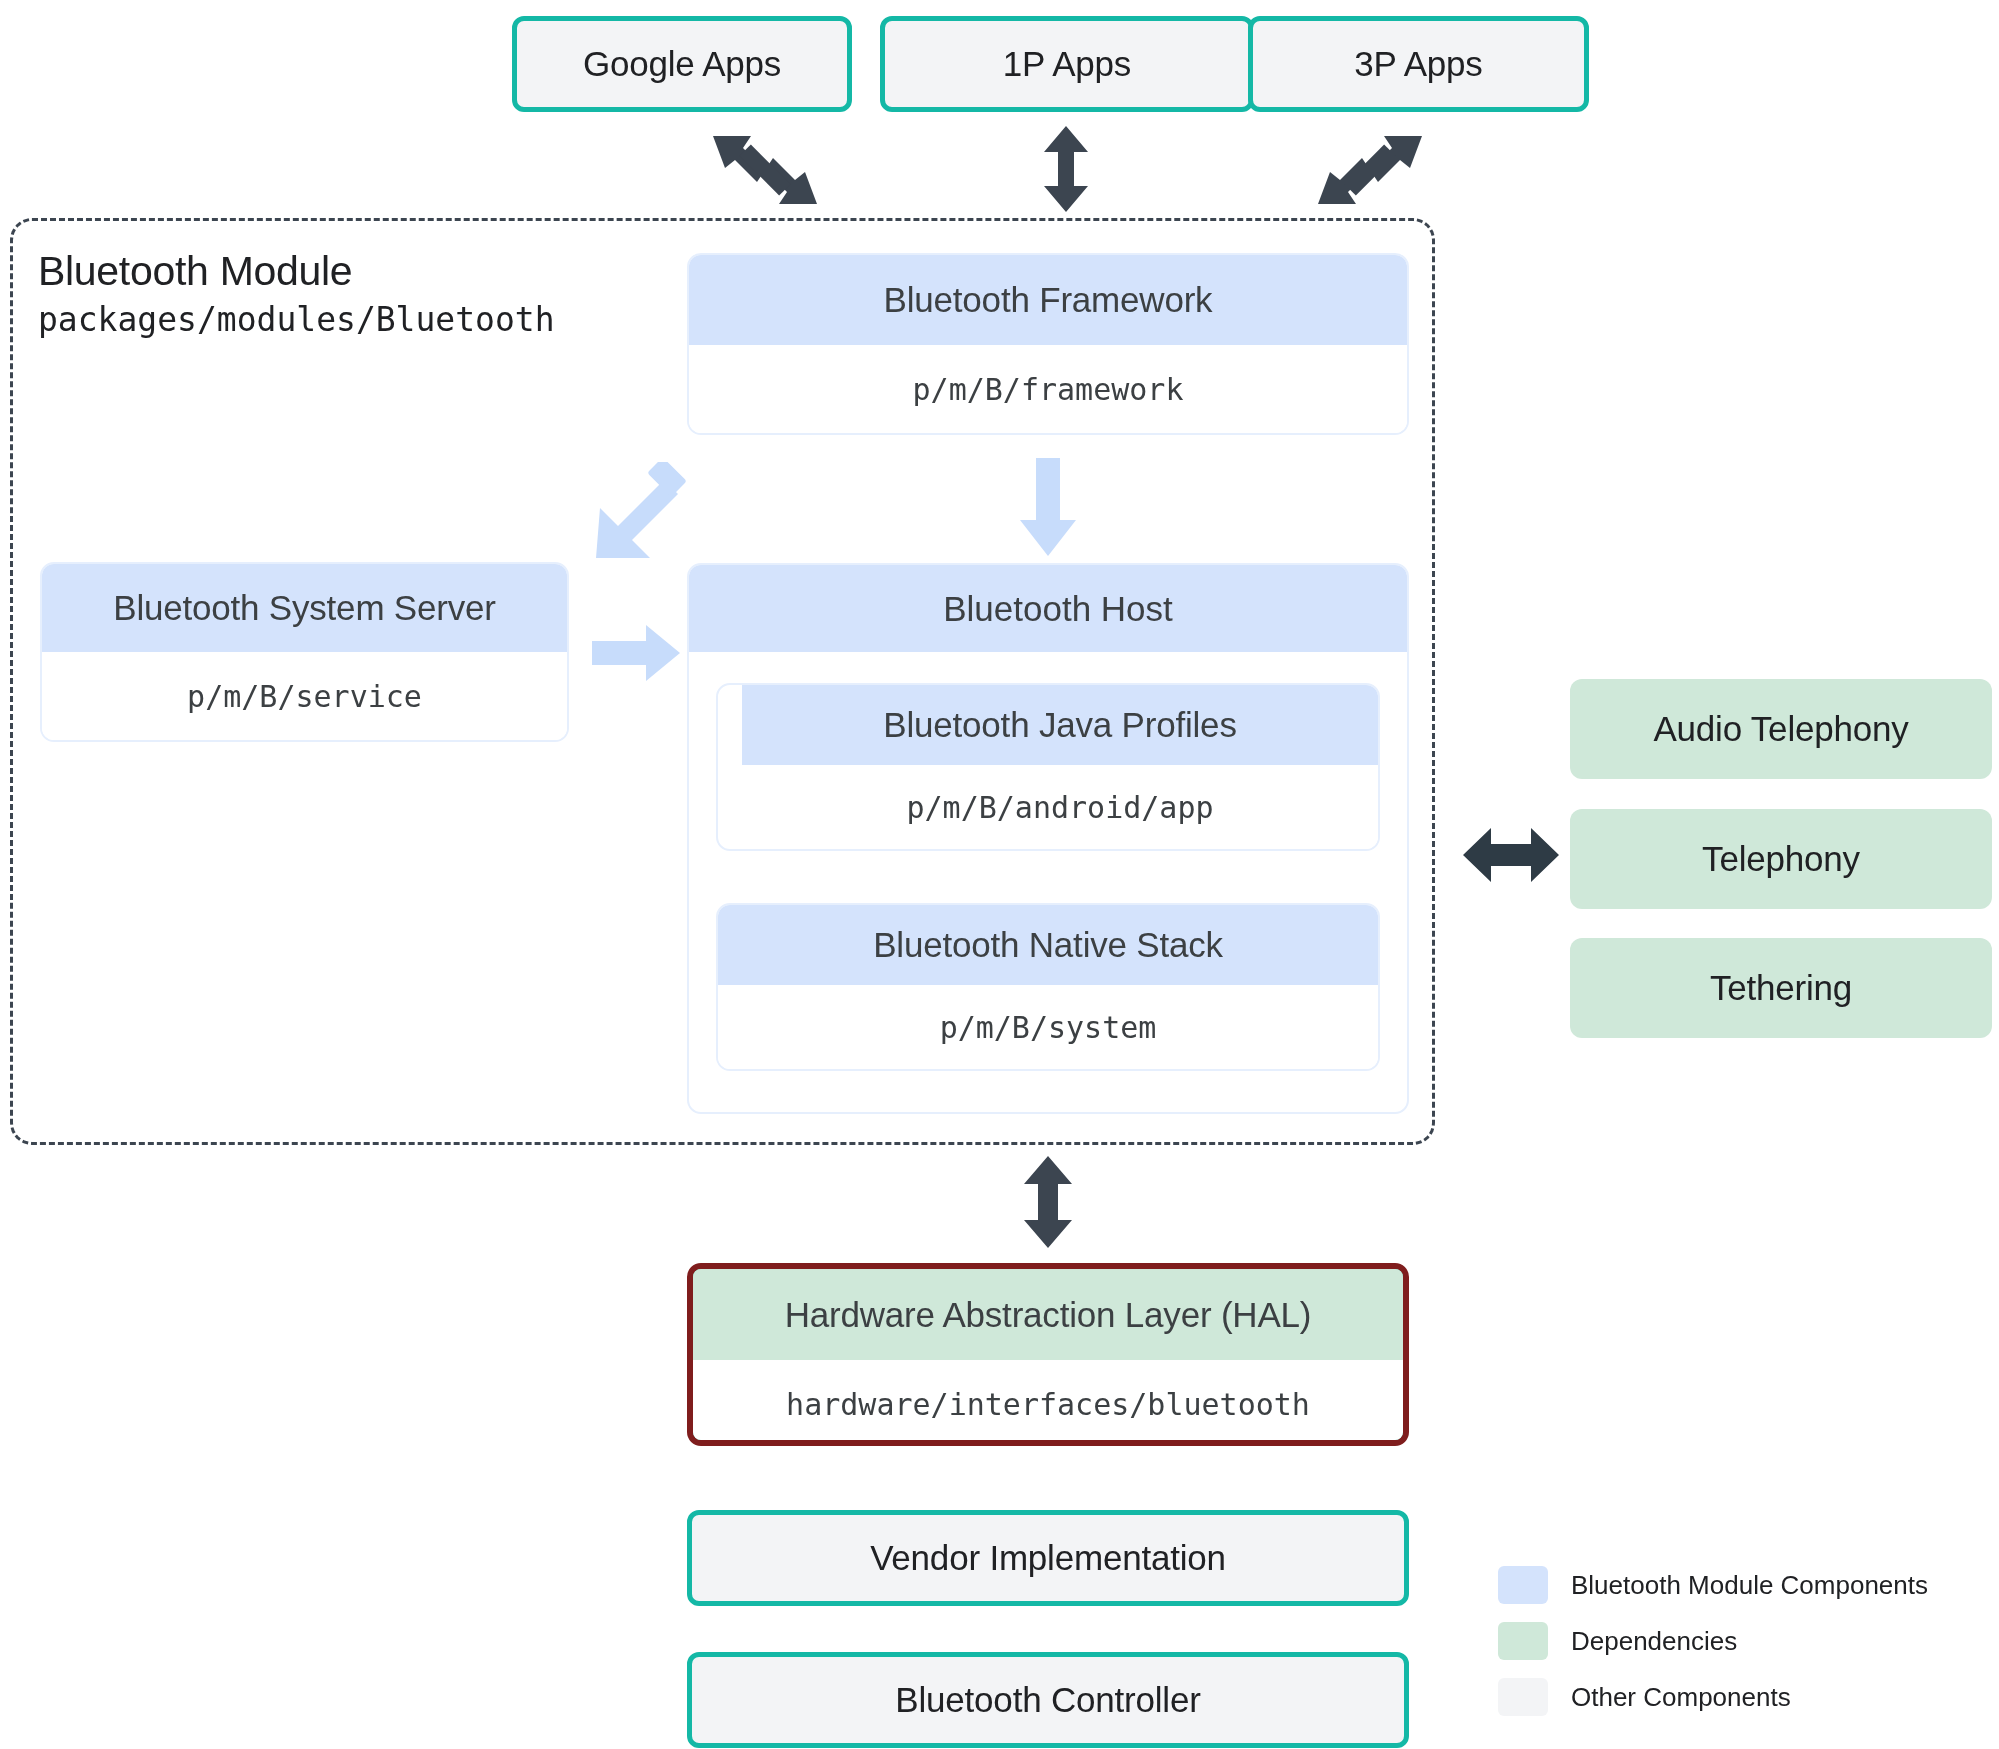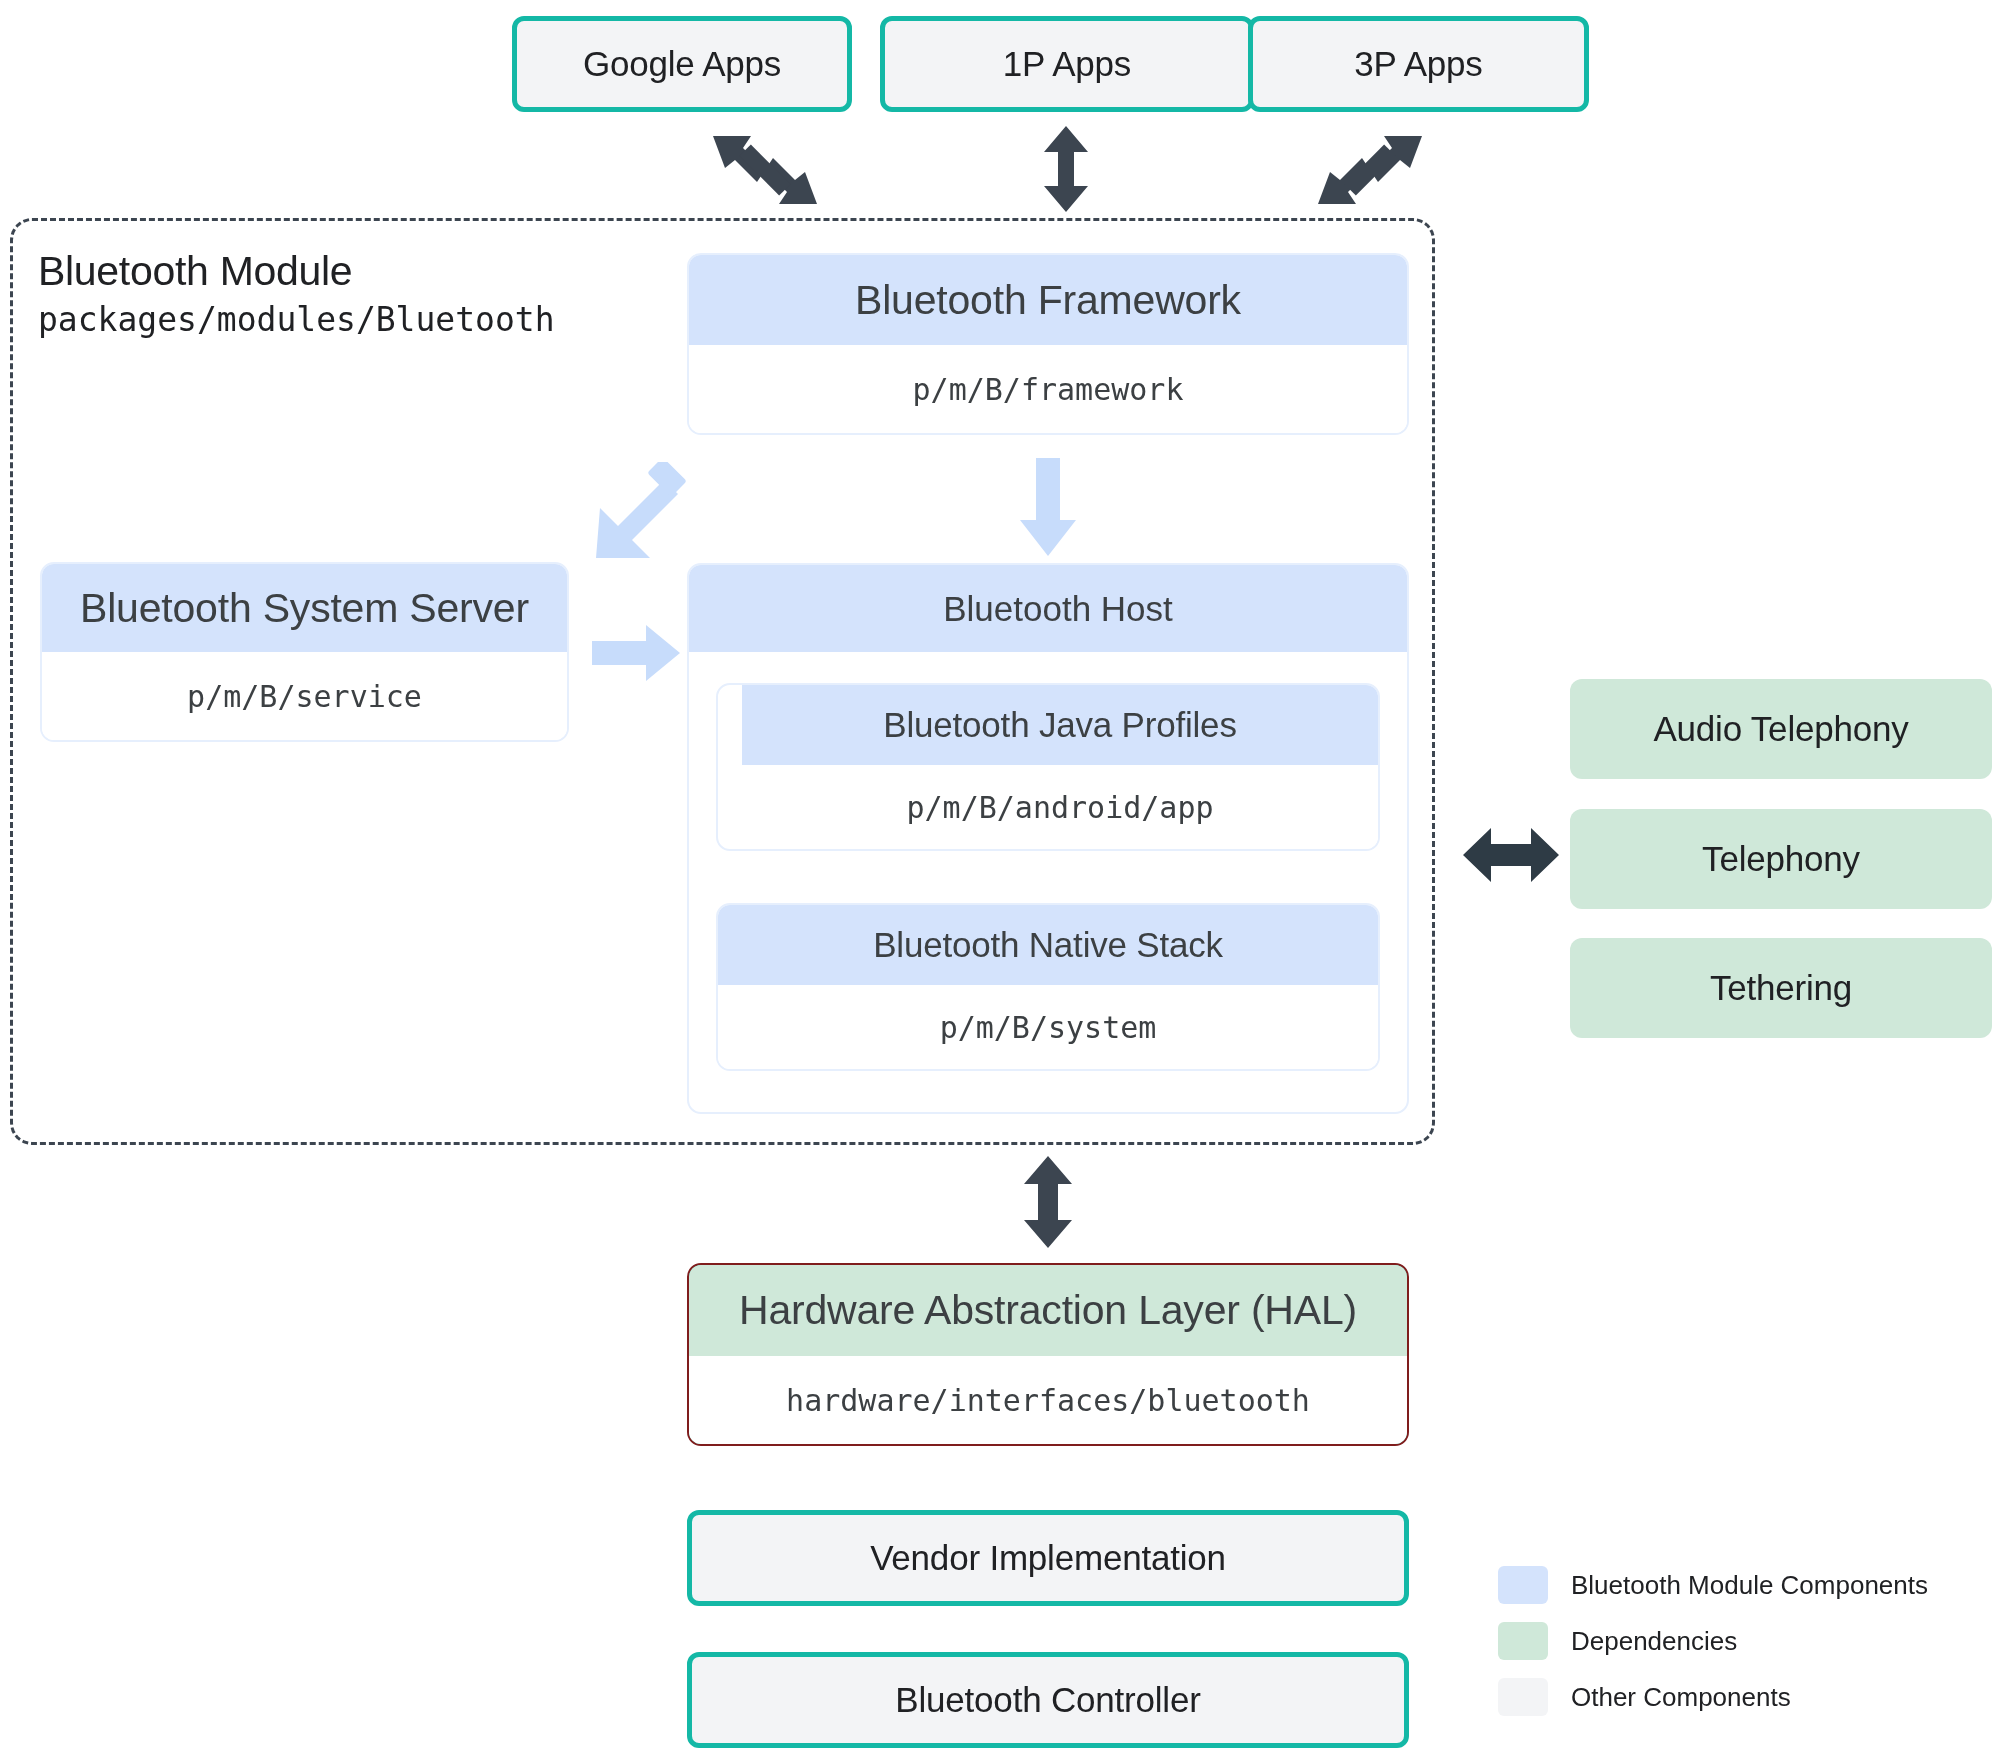--- a/index.html
+++ b/index.html
@@ -31,21 +31,21 @@
   
   .card {
     border-radius: 14px;
     overflow: hidden;
   }
   .card .card-head {
     display: flex;
     align-items: center;
     justify-content: center;
     text-align: center;
-    font-size: 41px;
+    font-size: 35px;
     color: #3c4043;
     letter-spacing: -0.2px;
   }
   .card .card-path {
     display: flex;
     align-items: center;
     justify-content: center;
     text-align: center;
     font-family: "DejaVu Sans Mono", monospace;
     font-size: 30px;
@@ -55,21 +55,21 @@
 
   
   .blue .card-head { background: #d4e3fc; }
   .blue {
     border: 2px solid #e6effd;
     background: #ffffff;
   }
   
   .green .card-head { background: #cfe8d9; }
   .green {
-    border: 2px solid #7f1d1d;
+    border: 6px solid #7f1d1d;
     background: #5eead4;
   }
 
   
   .plain {
     display: flex;
     align-items: center;
     justify-content: center;
     text-align: center;
     border-radius: 12px;

